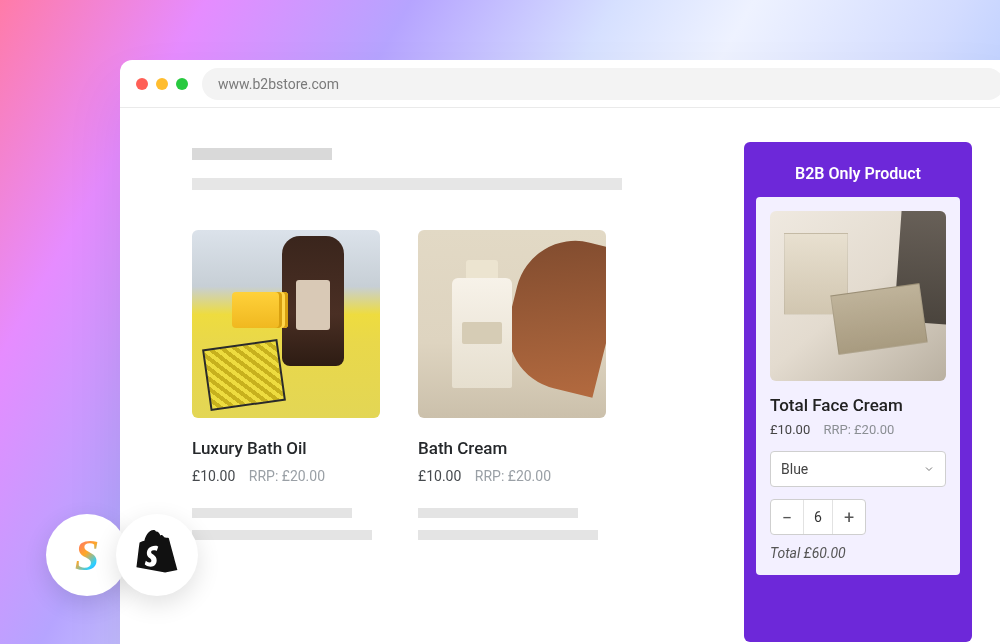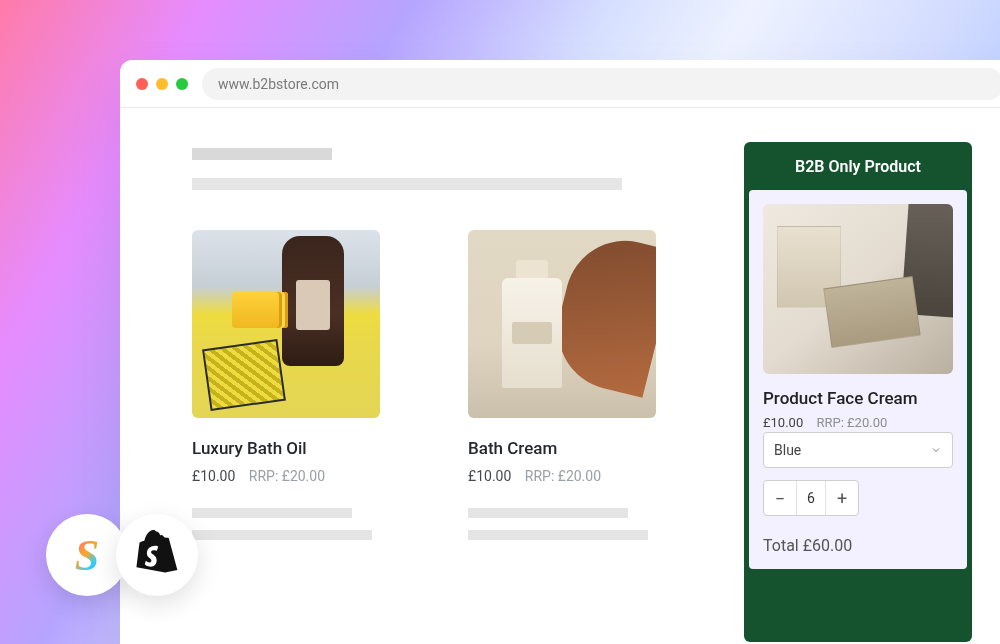--- a/index.html
+++ b/index.html
@@ -58,21 +58,21 @@
     flex: 1;
   }
   .skeleton-short {
     width: 140px; height:12px; background:#d9d9d9; margin-bottom:18px;
   }
   .skeleton-long {
     width: 100%; max-width: 430px; height:12px; background:#e6e6e6; margin-bottom:40px;
   }
   .products {
     display:flex;
-    gap: 88px;
+    gap: 38px;
   }
   .product-card {
     width: 188px;
   }
   .product-img {
     width: 188px;
     height: 188px;
     border-radius: 6px;
     overflow:hidden;
     position:relative;
@@ -165,23 +165,23 @@
   }
   .skeleton-line {
     height: 10px; background:#e4e4e4; margin-top: 24px;
     width: 160px;
   }
   .skeleton-line.two { margin-top: 12px; width: 180px; }
 
   
   .panel {
     width: 228px;
-    background:#14532d;
+    background:#6d28d9;
     border-radius: 6px;
-    padding: 5px;
+    padding: 12px;
     align-self: flex-start;
     margin-top: -6px;
     min-height: 500px;
   }
   .panel-title {
     text-align:center;
     color:#fff;
     font-weight:600;
     font-size: 16px;
     padding: 10px 0 14px;
@@ -222,21 +222,21 @@
     color:#222;
     font-weight:500;
   }
   .panel-price-row {
     margin-top: 7px;
     font-size: 13px;
     color:#444;
   }
   .panel-price-row .rrp { margin-left: 10px; color:#8b8f94; }
   .select {
-    margin-top: 2px;
+    margin-top: 14px;
     border:1px solid #cfcfcf;
     border-radius:4px;
     height:36px;
     display:flex;
     align-items:center;
     justify-content:space-between;
     padding: 0 10px;
     font-size: 14px;
     color:#444;
     background:#fff;
@@ -277,23 +277,24 @@
     height:36px;
     background:#00a3ff;
     color:#fff;
     border-radius:4px;
     display:flex;align-items:center;justify-content:center;
     font-size: 14px;
     font-weight:500;
     cursor:pointer;
   }
   .total {
-    margin-top: 20px;
-    font-size: 16px;
+    margin-top: 10px;
+    font-size: 14px;
     color:#555;
+    font-style:italic;
   }
 
   
   .logo-badges {
     position:absolute;
     left: 46px;
     bottom: 48px;
     display:flex;
   }
   .badge {
@@ -369,21 +370,21 @@
     </div>
 
     <div class="panel">
       <div class="panel-title">B2B Only Product</div>
       <div class="panel-inner">
         <div class="panel-img">
           <div class="book"></div>
           <div class="box1"></div>
           <div class="box2"></div>
         </div>
-        <div class="panel-product-title">Product Face Cream</div>
+        <div class="panel-product-title">Total Face Cream</div>
         <div class="panel-price-row">
           <span>£10.00</span>
           <span class="rrp">RRP: £20.00</span>
         </div>
         <div class="select">
           <span>Blue</span>
           <svg class="chev" viewBox="0 0 24 24" fill="none" stroke="currentColor" stroke-width="2">
               <polyline points="6 9 12 15 18 9"></polyline>
             </svg>
         </div>

